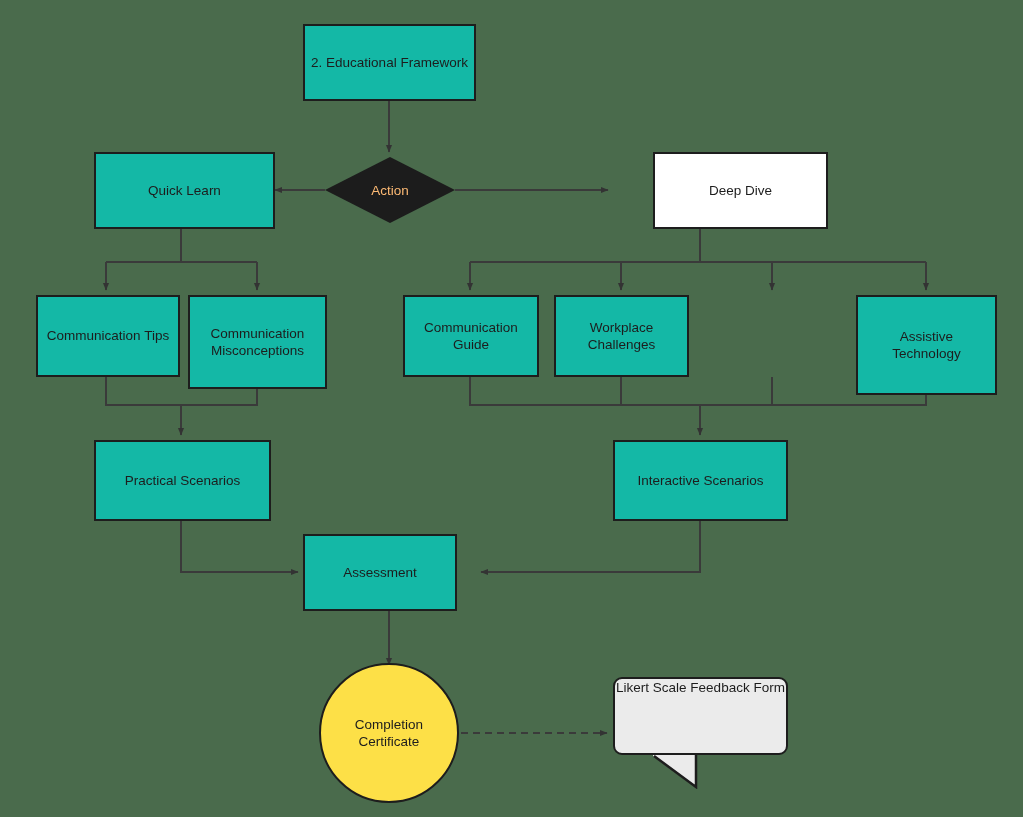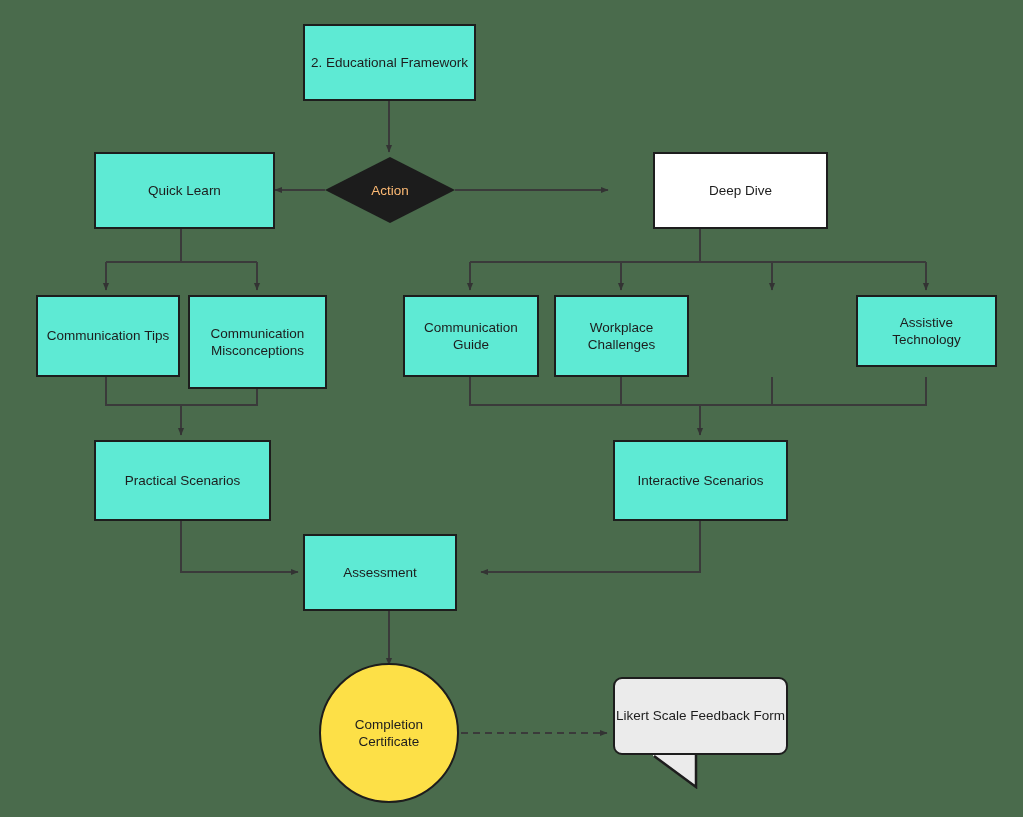--- a/index.html
+++ b/index.html
@@ -33,21 +33,21 @@
     align-items: center;
     justify-content: center;
     text-align: center;
     line-height: 1.28;
     color: #1d1d1d;
     font-size: 13.5px;
     padding: 2px 6px;
   }
   .rect {
     border: 2.5px solid #1d1d1d;
-    background: #5eead4;
+    background: #14b8a6;
   }
   .rect.white {
     background: #ffffff;
   }
   .diamond-wrap {
     position: absolute;
     display: flex;
     align-items: center;
     justify-content: center;
   }
@@ -74,21 +74,21 @@
   .callout-body {
     position: absolute;
     left: 0; top: 0;
     width: 100%;
     height: 78px;
     box-sizing: border-box;
     border: 2.5px solid #1d1d1d;
     background: #ebebeb;
     border-radius: 9px;
     display: flex;
-    align-items: center;
+    align-items: flex-start;
     justify-content: center;
     text-align: center;
     font-size: 13.5px;
     color: #1d1d1d;
     line-height: 1.3;
   }
   .callout-tail {
     position: absolute;
     left: 38px;
     top: 76px;
@@ -174,21 +174,21 @@
 
   <div class="node rect" style="left:403px; top:295px; width:136px; height:82px;">
     <span>Communication Guide</span>
   </div>
 
   <div class="node rect" style="left:554px; top:295px; width:135px; height:82px;">
     <span>Workplace Challenges</span>
   </div>
 
 
-  <div class="node rect" style="left:856px; top:295px; width:141px; height:72px;">
+  <div class="node rect" style="left:856px; top:295px; width:141px; height:100px;">
     <span>Assistive Technology</span>
   </div>
 
   <div class="node rect" style="left:94px; top:440px; width:177px; height:81px;">
     <span>Practical Scenarios</span>
   </div>
 
   <div class="node rect" style="left:613px; top:440px; width:175px; height:81px;">
     <span>Interactive Scenarios</span>
   </div>

